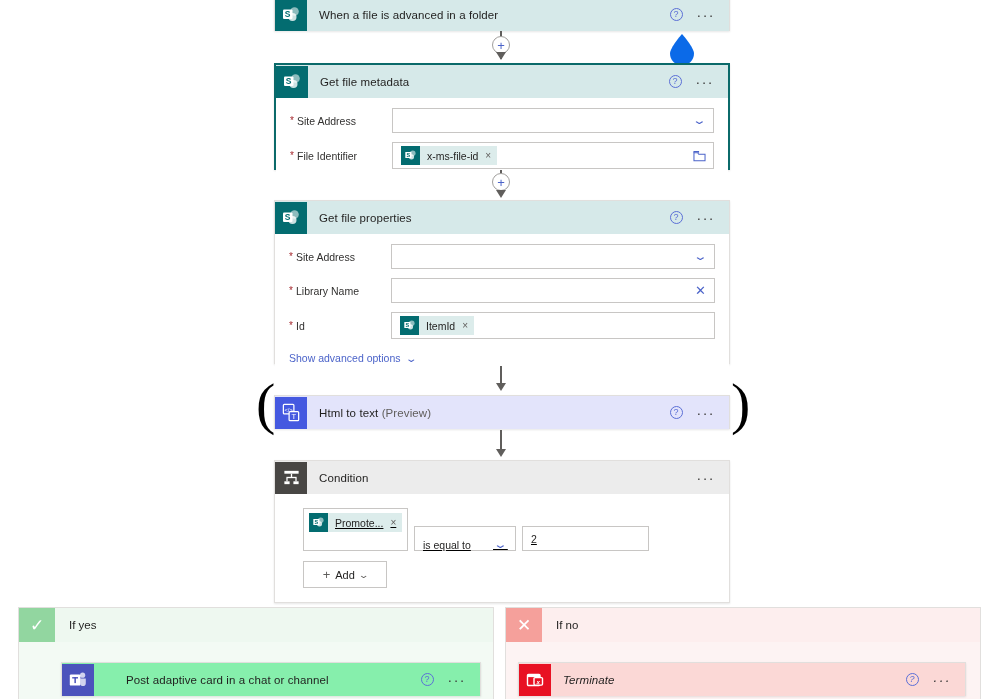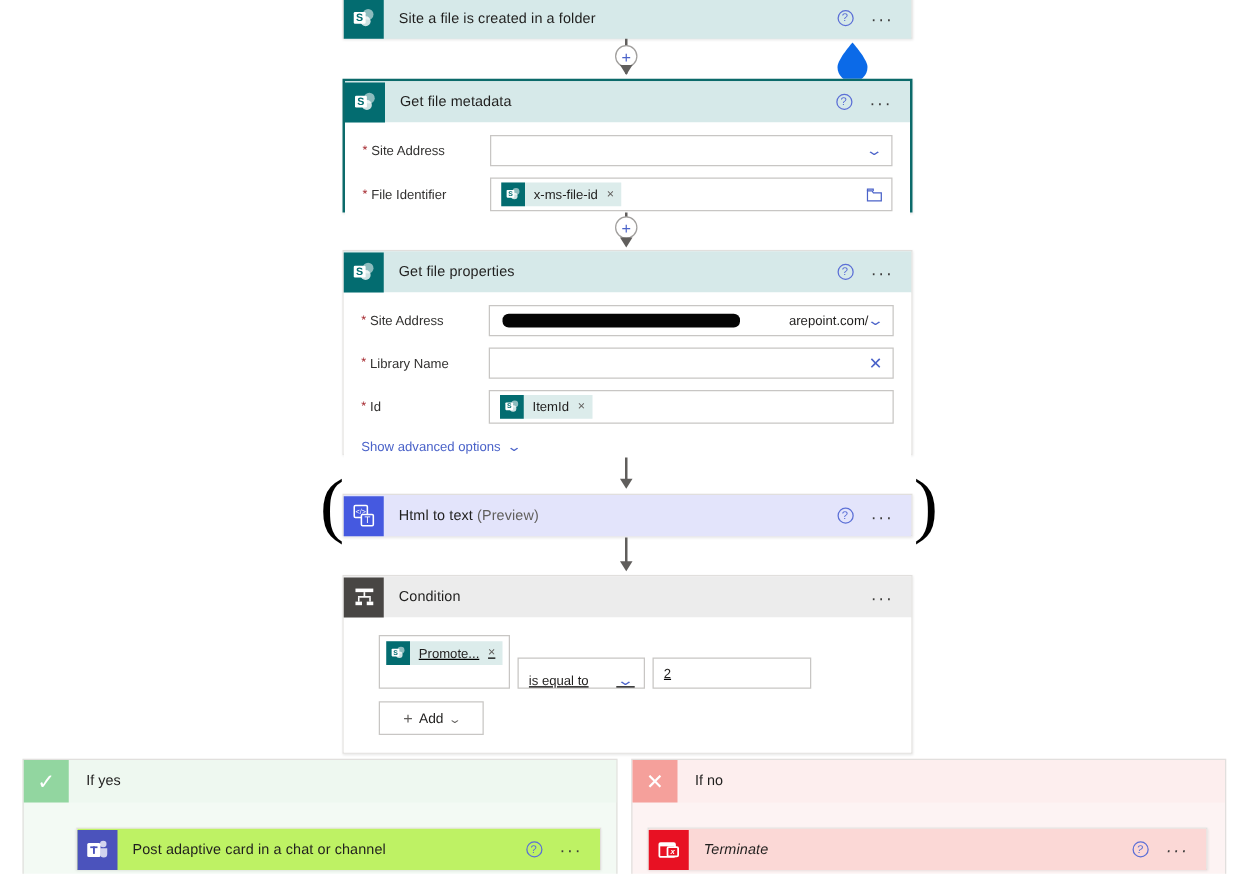--- a/index.html
+++ b/index.html
@@ -21,21 +21,21 @@
   }
   .card.selected { border: 2px solid #0b6a6a; }
   .card-header {
     display: flex; align-items: center;
     height: 33px;
     padding: 0;
   }
   .card-header.sp   { background: #d6e9e9; }
   .card-header.html { background: #e3e4fb; }
   .card-header.cond { background: #ececec; }
-  .card-header.teams{ background: #bef264; }
+  .card-header.teams{ background: #86efac; gap: 20px; }
   .card-header.term { background: #fbd8d6; }
 
   .op-icon {
     width: 32px; height: 32px;
     flex: 0 0 32px;
     display: flex; align-items: center; justify-content: center;
     position: relative;
   }
   .op-icon.sp    { background: #036c70; }
   .op-icon.html  { background: #4559e0; }
@@ -189,21 +189,21 @@
   <div class="card" style="left:274px; top:-3px; width:456px; height:34px;">
     <div class="card-header sp">
       <div class="op-icon sp">
         <svg class="svgico" width="20" height="20" viewBox="0 0 20 20">
           <circle cx="13.5" cy="6.5" r="4.3" fill="#ffffff" opacity="0.55"></circle>
           <circle cx="11.5" cy="12" r="4.0" fill="#ffffff" opacity="0.8"></circle>
           <rect x="2" y="4.5" width="9.5" height="9.5" rx="1" fill="#ffffff"></rect>
           <text x="6.7" y="12" font-size="8.5" font-family="Liberation Sans, sans-serif" font-weight="bold" fill="#036c70" text-anchor="middle">S</text>
         </svg>
       </div>
-      <div class="op-title">Site a file is created in a folder</div>
+      <div class="op-title">When a file is advanced in a folder</div>
       <div class="hdr-right">
         <div class="help-ico">?</div>
         <div class="ellipsis">···</div>
       </div>
     </div>
   </div>
 
   <div class="conn" style="left:500px; top:31px; height:10px;"></div>
   <div class="plusbtn" style="left:492px; top:36px;">+</div>
   <div class="conn" style="left:500px; top:54px; height:5px;"></div>
@@ -291,24 +291,20 @@
         <div class="ellipsis">···</div>
       </div>
     </div>
     <div class="card-body">
       <div class="field-row">
         <div class="field-label">
           <span class="req">*</span>
           <span>Site Address</span>
         </div>
         <div class="field-ctl">
-          <div class="redact">
-            <div class="bar b2" style="left:2px; width:190px;"></div>
-            <div class="tail">arepoint.com/</div>
-          </div>
           <span class="chev">⌄</span>
         </div>
       </div>
       <div class="field-row">
         <div class="field-label">
           <span class="req">*</span>
           <span>Library Name</span>
         </div>
         <div class="field-ctl">
           <span class="clearx">✕</span>

